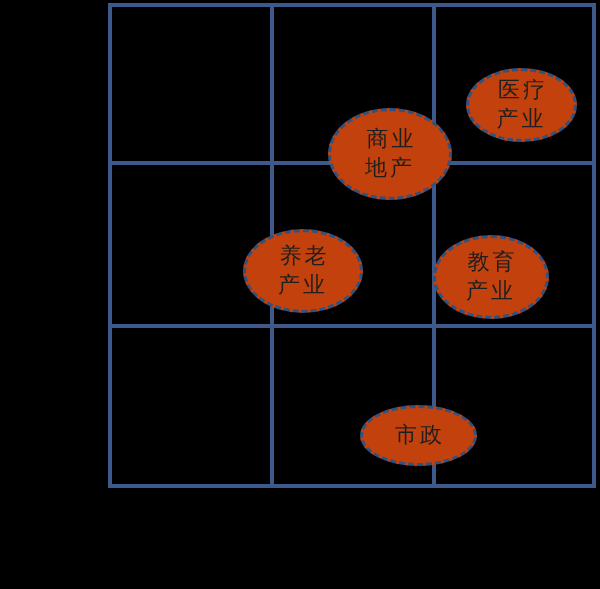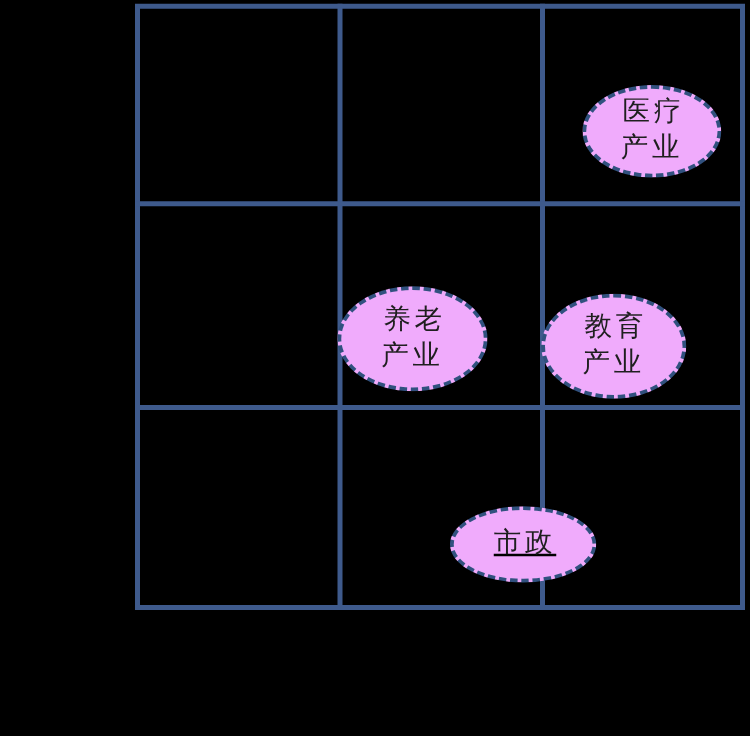--- a/index.html
+++ b/index.html
@@ -18,55 +18,59 @@
   .grid-svg {
     position: absolute;
     left: 0;
     top: 0;
     width: 600px;
     height: 589px;
   }
   .bubble {
     position: absolute;
     box-sizing: border-box;
-    background: #f0abfc;
+    background: #c2410c;
     border: 3px dashed #31517F;
     border-radius: 50%;
     display: flex;
     align-items: center;
     justify-content: center;
     text-align: center;
   }
   .bubble-label {
     white-space: pre-line;
     font-size: 22px;
     line-height: 1.30;
     letter-spacing: 3px;
     text-indent: 3px;
     color: #1F1F1F;
   }
   .bubble-medical    { left: 466px; top:  68px; width: 111px; height: 74px; }
   .bubble-commercial { left: 328px; top: 108px; width: 124px; height: 92px; }
-  .bubble-elderly    { left: 270px; top: 229px; width: 120px; height: 84px; }
+  .bubble-elderly    { left: 243px; top: 229px; width: 120px; height: 84px; }
   .bubble-education  { left: 433px; top: 235px; width: 116px; height: 84px; }
-  .bubble-municipal  { left: 360px; top: 405px; width: 117px; height: 61px; text-decoration: underline; }
+  .bubble-municipal  { left: 360px; top: 405px; width: 117px; height: 61px; }
 </style>
 </head>
 <body>
 
 <div class="canvas">
 
   <svg class="grid-svg" viewBox="0 0 600 589" xmlns="http://www.w3.org/2000/svg">
     <rect x="110" y="5" width="484" height="481" fill="none" stroke="#3E5A8C" stroke-width="4"></rect>
     <line x1="272" y1="3" x2="272" y2="488" stroke="#3E5A8C" stroke-width="4"></line>
     <line x1="434" y1="3" x2="434" y2="488" stroke="#3E5A8C" stroke-width="4"></line>
     <line x1="108" y1="163" x2="596" y2="163" stroke="#3E5A8C" stroke-width="4"></line>
     <line x1="108" y1="326" x2="596" y2="326" stroke="#3E5A8C" stroke-width="4"></line>
   </svg>
 
+  <div class="bubble bubble-commercial">
+    <span class="bubble-label">商业
+地产</span>
+  </div>
 
   <div class="bubble bubble-medical">
     <span class="bubble-label">医疗
 产业</span>
   </div>
 
   <div class="bubble bubble-elderly">
     <span class="bubble-label">养老
 产业</span>
   </div>

